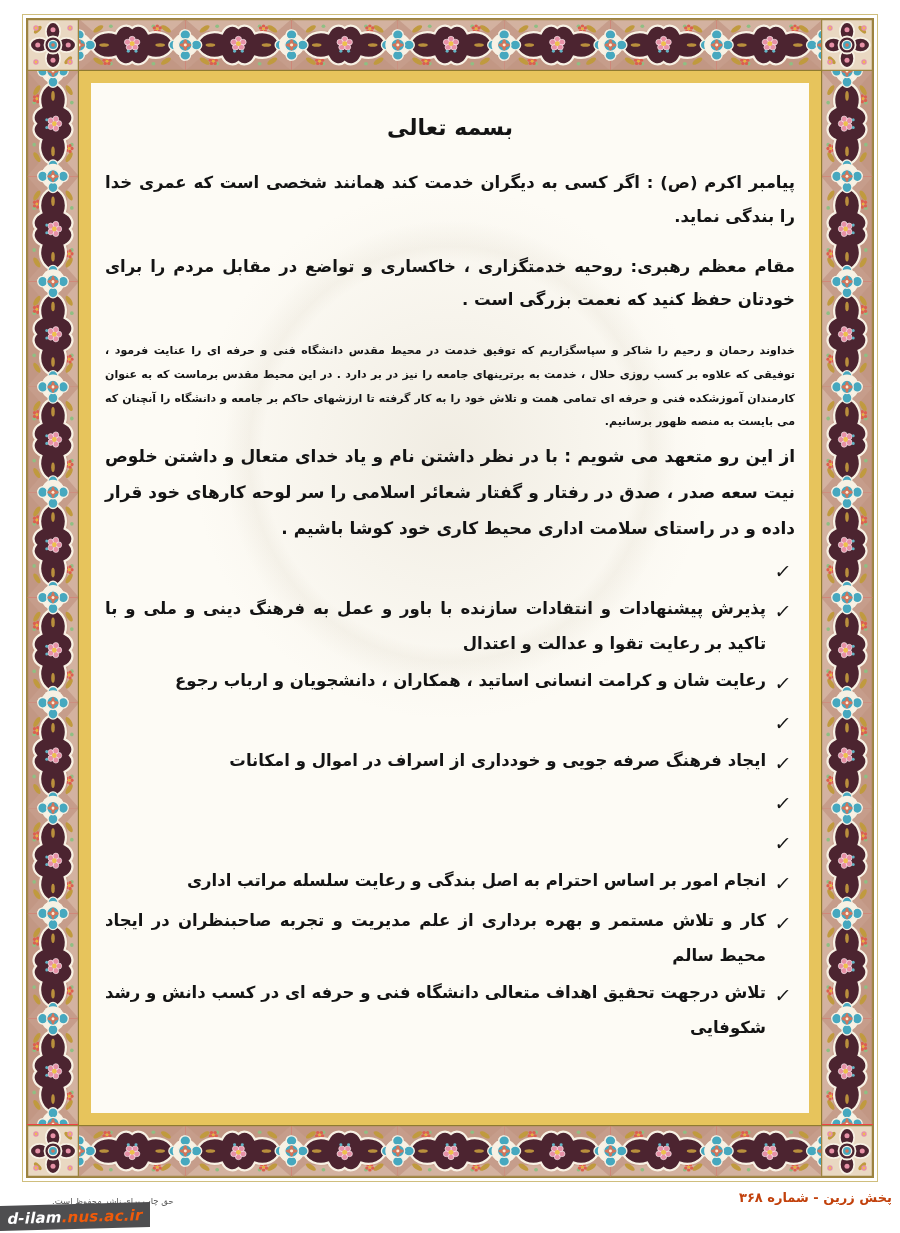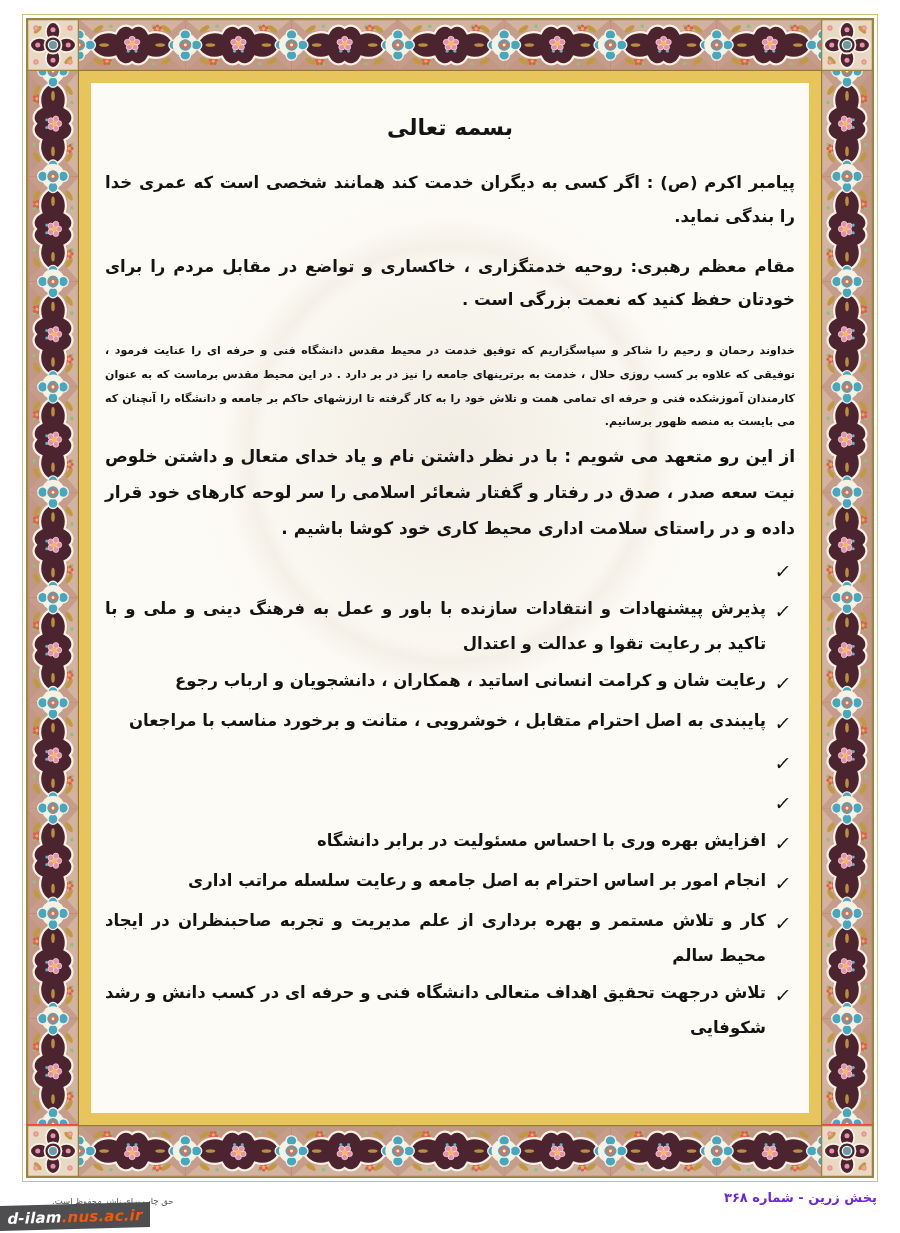--- a/index.html
+++ b/index.html
@@ -37,22 +37,22 @@
   .quote{font-size:16.5px;line-height:2.05;margin:0 0 22px 0;}
   .body1{font-size:11px;line-height:2.15;margin:0 0 4px 0;}
   .body2{font-size:17px;line-height:2.12;margin:0 0 6px 0;}
   ul.pledge{list-style:none;margin:0;padding:0 4px 0 0;}
   ul.pledge li{display:flex;align-items:flex-start;gap:9px;font-weight:bold;
                font-size:16.5px;line-height:2.12;margin:0 0 2px 0;}
   .check{flex:0 0 auto;font-weight:normal;font-size:19px;line-height:2;transform:skewX(-8deg);}
   .pledge-text{text-align:justify;}
 
   
-  .pub-line{position:absolute;top:1190px;right:23px;direction:rtl;font-weight:bold;
-            font-size:13px;color:#6d28d9;}
+  .pub-line{position:absolute;top:1190px;right:8px;direction:rtl;font-weight:bold;
+            font-size:13px;color:#c2410c;}
   .copyright{position:absolute;top:1196px;left:52px;direction:rtl;font-size:8.5px;color:#555;}
   .stamp{position:absolute;left:0;top:1204px;width:150px;height:25px;background:#4e4e50;
          transform:skewY(-1.6deg);display:flex;align-items:center;justify-content:center;
          font-style:italic;font-weight:bold;font-size:15px;letter-spacing:0.2px;}
   .stamp .wm-prefix{color:#ffffff;}
   .stamp .wm-suffix{color:#f05a0a;}
 </style>
 </head>
 <body>
 
@@ -221,35 +221,34 @@
         <li>
           <span class="check">✓</span>
           <span class="pledge-text">پذیرش پیشنهادات و انتقادات سازنده با باور و عمل به فرهنگ دینی و ملی و با تاکید بر رعایت تقوا و عدالت و اعتدال</span>
           </li>
         <li>
           <span class="check">✓</span>
           <span class="pledge-text">رعایت شان و کرامت انسانی اساتید ، همکاران ، دانشجویان و ارباب رجوع</span>
           </li>
         <li>
           <span class="check">✓</span>
-          <span class="pledge-text">پایبندی به اصل احترام متقابل ، خوشرویی ، متانت و برخورد مناسب با مراجعان</span>
-          </li>
-        <li>
-          <span class="check">✓</span>
-          </li>
-        <li>
-          <span class="check">✓</span>
-          </li>
-        <li>
-          <span class="check">✓</span>
-          <span class="pledge-text">افزایش بهره وری با احساس مسئولیت در برابر دانشگاه</span>
-          </li>
-        <li>
-          <span class="check">✓</span>
-          <span class="pledge-text">انجام امور بر اساس احترام به اصل جامعه و رعایت سلسله مراتب اداری</span>
+          </li>
+        <li>
+          <span class="check">✓</span>
+          <span class="pledge-text">ایجاد فرهنگ صرفه جویی و خودداری از اسراف در اموال و امکانات</span>
+          </li>
+        <li>
+          <span class="check">✓</span>
+          </li>
+        <li>
+          <span class="check">✓</span>
+          </li>
+        <li>
+          <span class="check">✓</span>
+          <span class="pledge-text">انجام امور بر اساس احترام به اصل بندگی و رعایت سلسله مراتب اداری</span>
           </li>
         <li>
           <span class="check">✓</span>
           <span class="pledge-text">کار و تلاش مستمر و بهره برداری از علم مدیریت و تجربه صاحبنظران  در ایجاد محیط سالم</span>
           </li>
         <li>
           <span class="check">✓</span>
           <span class="pledge-text">تلاش درجهت تحقیق اهداف متعالی دانشگاه فنی و حرفه ای در کسب دانش و رشد شکوفایی</span>
           </li>
       </ul>

